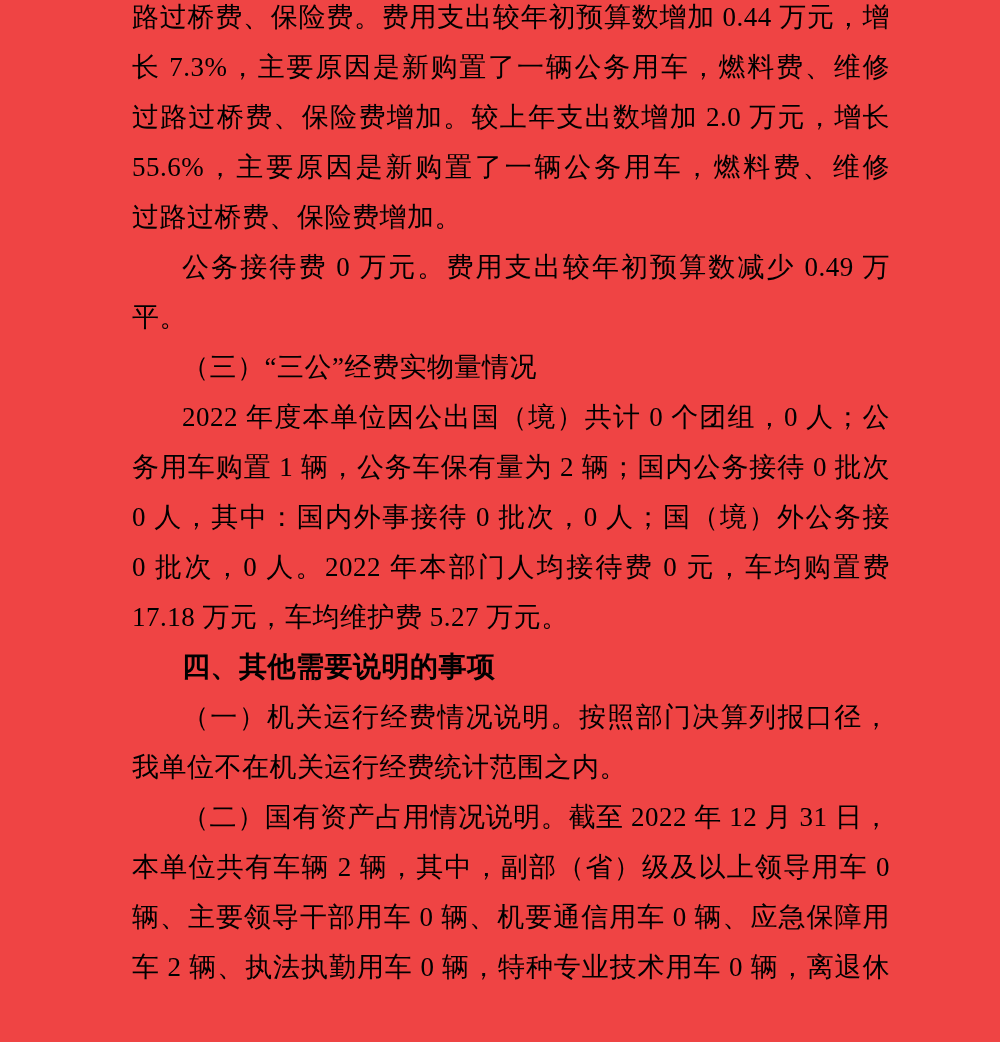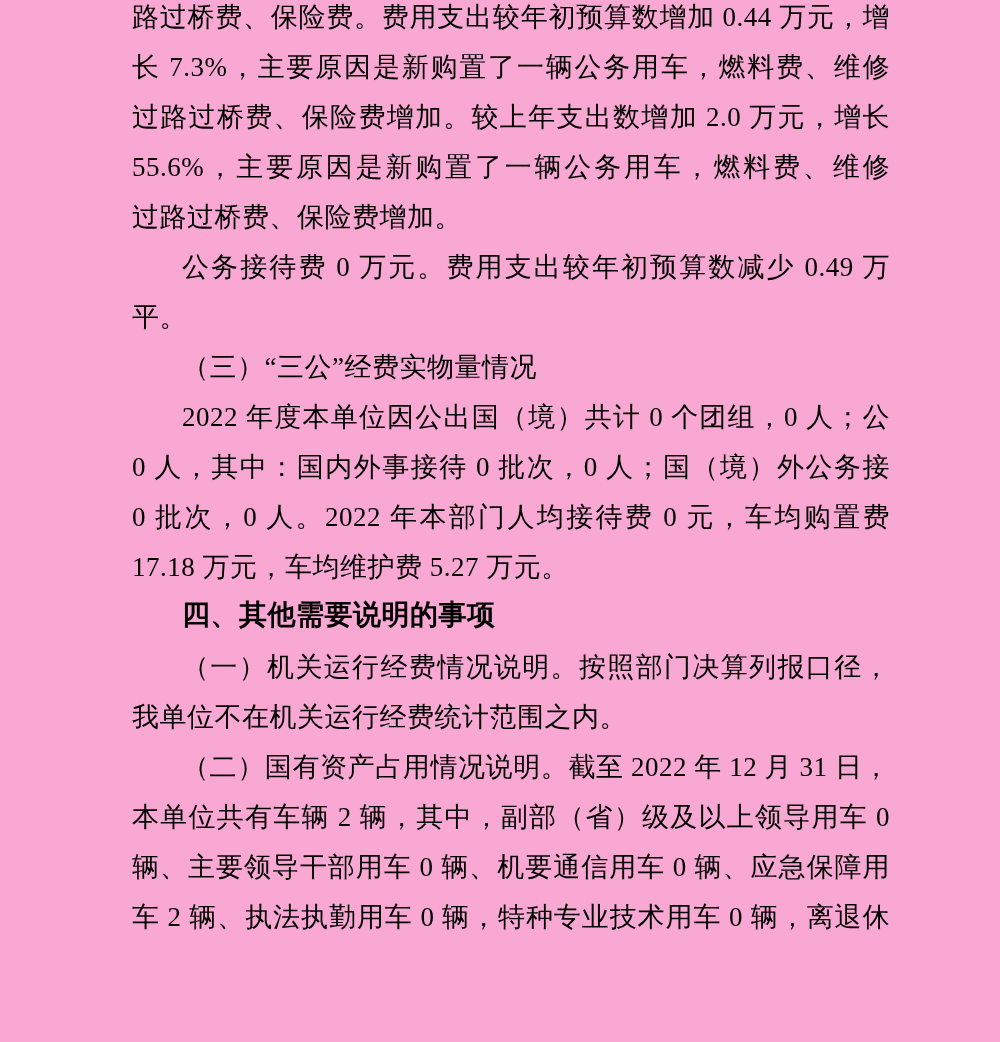--- a/index.html
+++ b/index.html
@@ -3,21 +3,21 @@
 <meta charset="utf-8">
 <style>
   html, body {
     margin: 0;
     padding: 0;
   }
   .page {
     position: relative;
     width: 1000px;
     height: 1042px;
-    background: #f9a8d4;
+    background: #ef4444;
     overflow: hidden;
   }
   .text-block {
     position: absolute;
     left: 132px;
     top: -8px;
     width: 758px;
   }
   .line {
     font-family: "Liberation Serif", "DejaVu Serif", serif;
@@ -38,21 +38,21 @@
   .lft {
     text-align: right;
     text-align-last: left;
   }
   
   .ind {
     text-indent: 50px;
   }
   
   .hd {
-    font-family: Liberation Mono, monospace;
+    font-family: Liberation Sans, sans-serif;
     font-weight: 700;
     font-size: 28px;
   }
 </style>
 </head>
 <body>
 
 <div class="page">
   <div class="text-block">
 
@@ -61,20 +61,21 @@
     <div class="line jst">过路过桥费、保险费增加。较上年支出数增加 2.0 万元，增长</div>
     <div class="line jst">55.6%，主要原因是新购置了一辆公务用车，燃料费、维修费、</div>
     <div class="line lft">过路过桥费、保险费增加。</div>
 
     <div class="line jst ind">公务接待费 0 万元。费用支出较年初预算数减少 0.49 万元，</div>
     <div class="line lft">平。</div>
 
     <div class="line lft ind">（三）“三公”经费实物量情况</div>
 
     <div class="line jst ind">2022 年度本单位因公出国（境）共计 0 个团组，0 人；公</div>
+    <div class="line jst">务用车购置 1 辆，公务车保有量为 2 辆；国内公务接待 0 批次</div>
     <div class="line jst">0 人，其中：国内外事接待 0 批次，0 人；国（境）外公务接待</div>
     <div class="line jst">0 批次，0 人。2022 年本部门人均接待费 0 元，车均购置费</div>
     <div class="line lft">17.18 万元，车均维护费 5.27 万元。</div>
 
     <div class="line lft ind hd">四、其他需要说明的事项</div>
 
     <div class="line jst ind">（一）机关运行经费情况说明。按照部门决算列报口径，</div>
     <div class="line lft">我单位不在机关运行经费统计范围之内。</div>
 
     <div class="line jst ind">（二）国有资产占用情况说明。截至 2022 年 12 月 31 日，</div>

